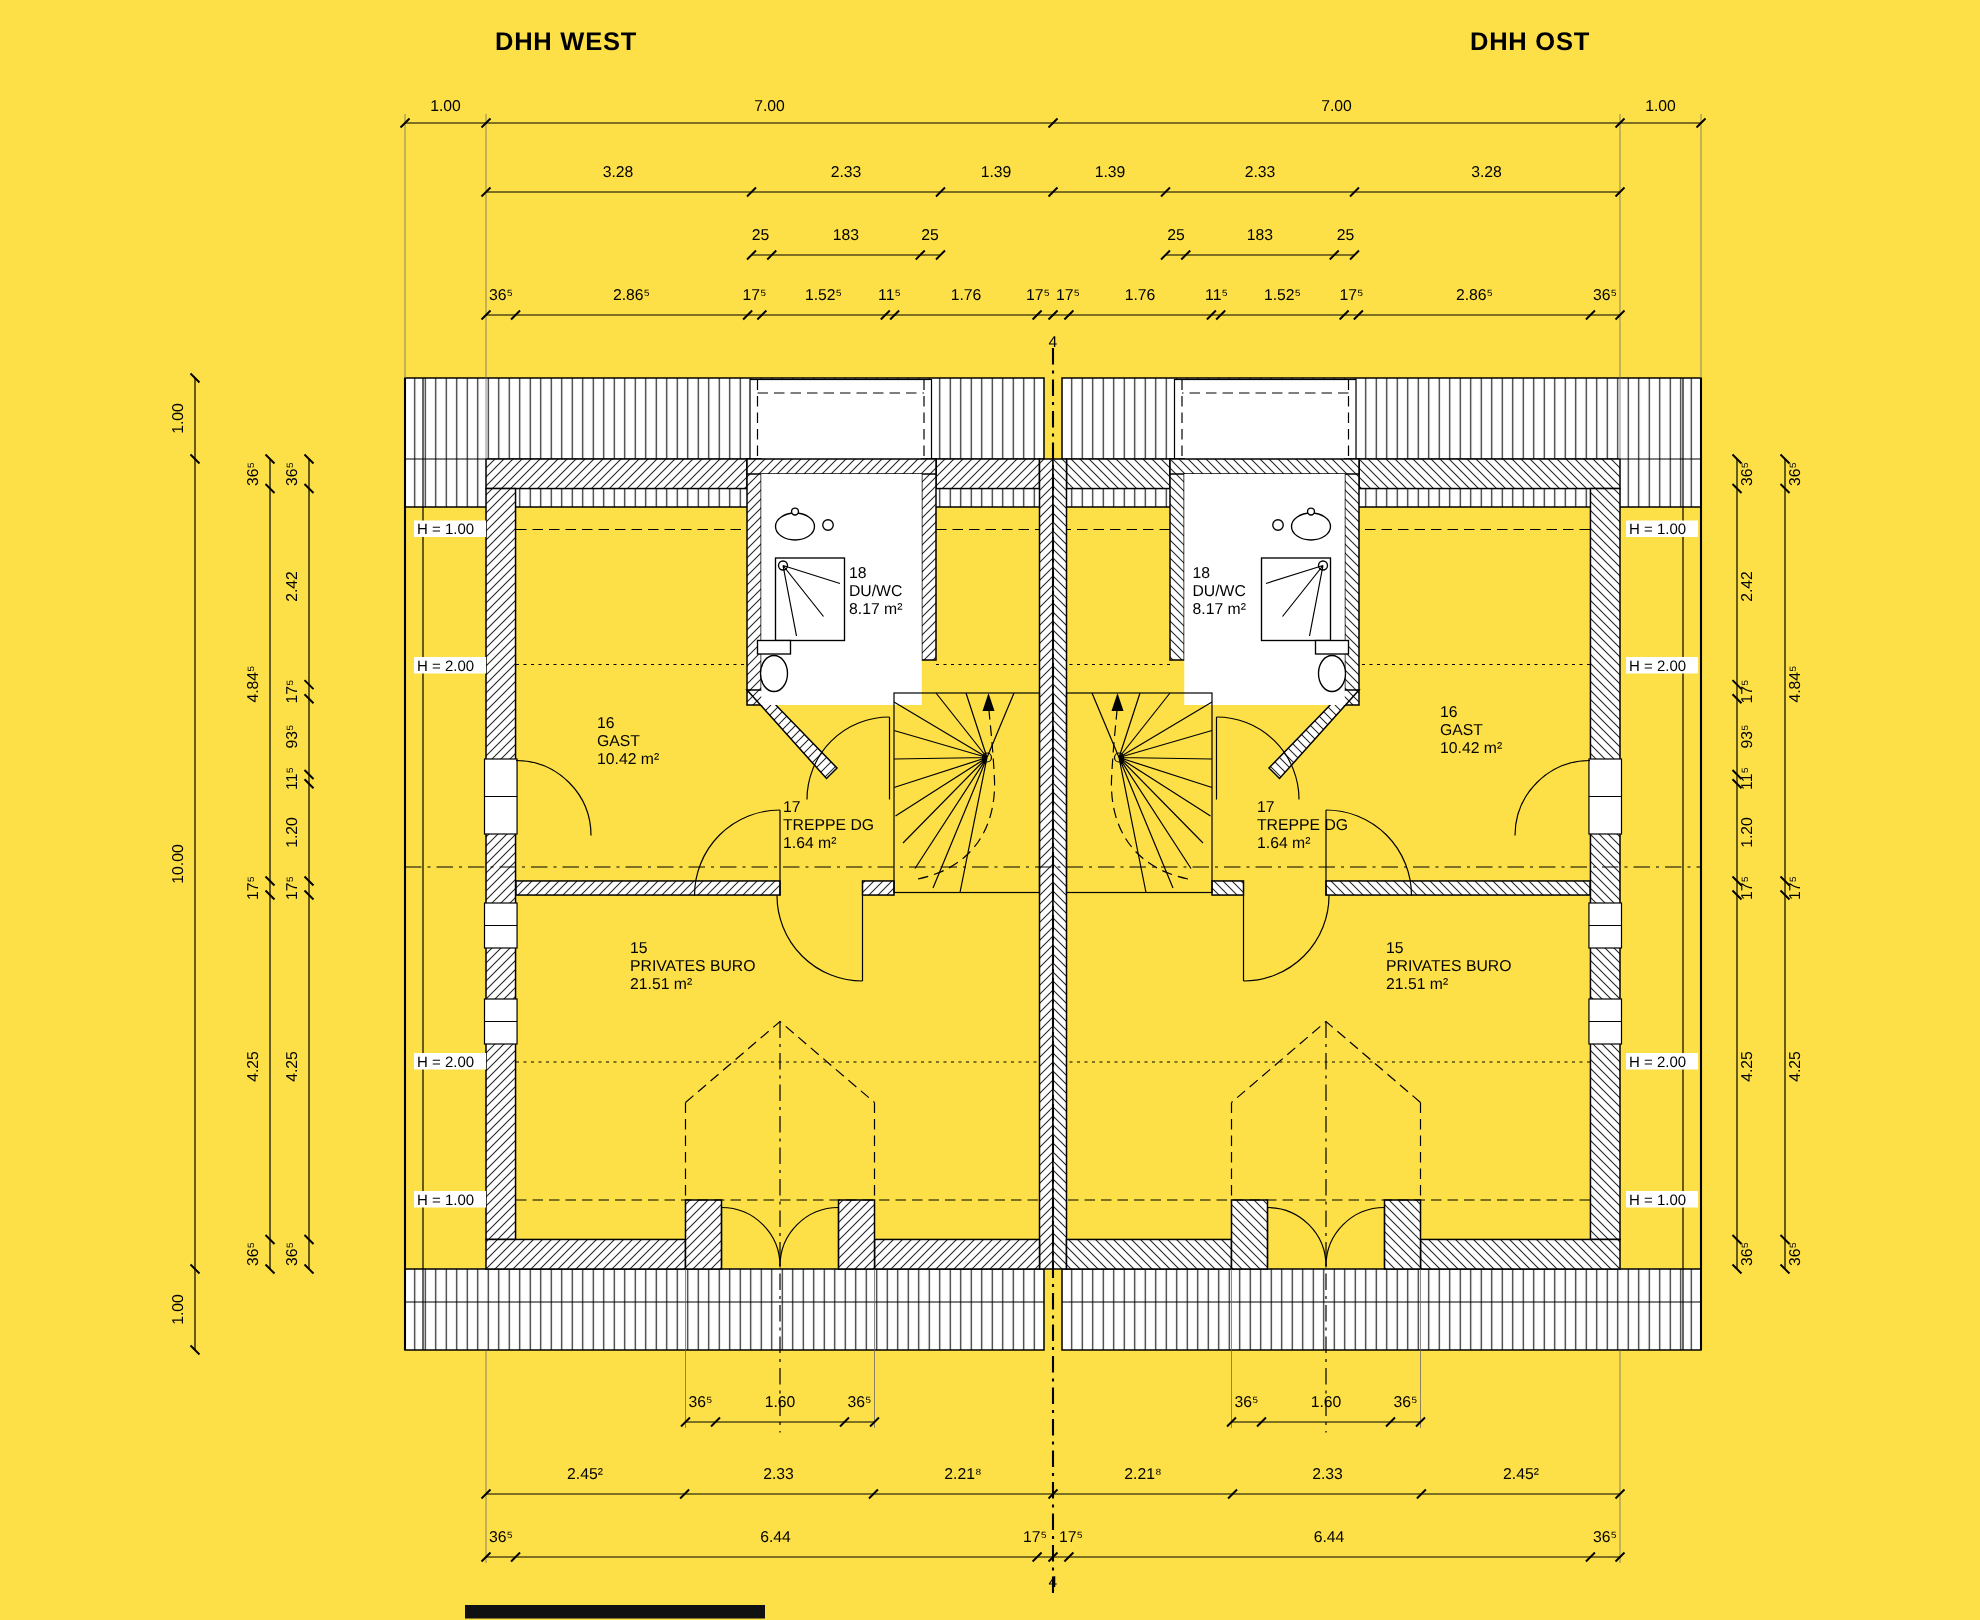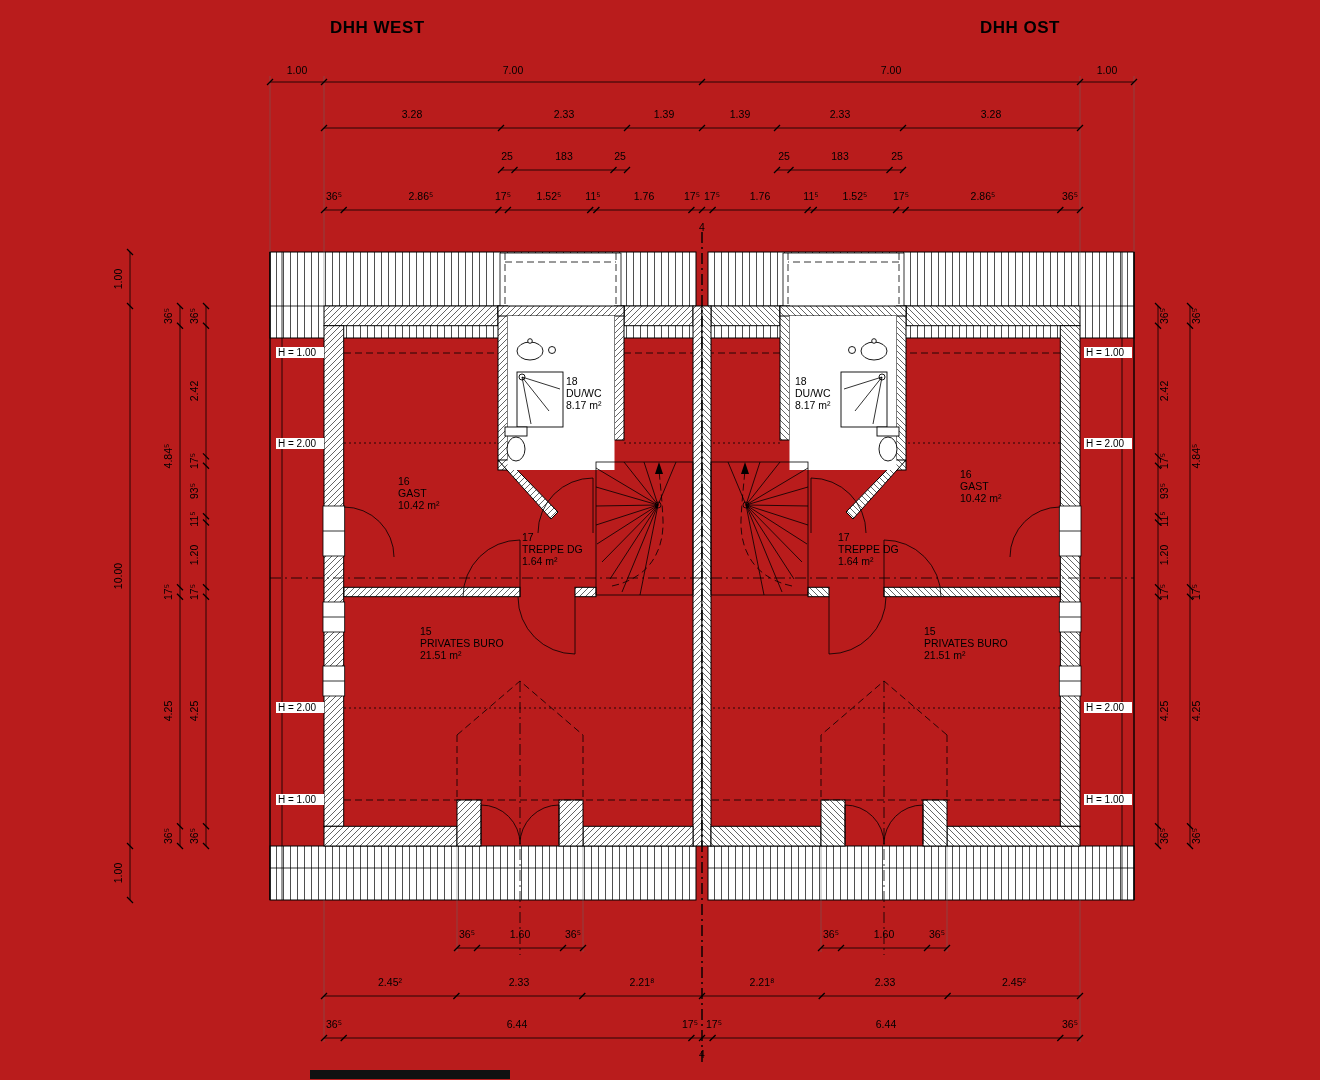--- a/index.html
+++ b/index.html
@@ -1,16 +1,16 @@
 <!DOCTYPE html>
 <html><head>
 <meta charset="utf-8">
 <style>
   html,body{margin:0;background:#fff}
-  .stage{position:relative;width:1320px;height:1080px;background:#b91c1c;overflow:hidden}
+  .stage{position:relative;width:1320px;height:1080px;background:#fde047;overflow:hidden}
   svg{display:block}
   text{fill:#000;font-family:"Liberation Sans",sans-serif}
   .title{font-size:17px;font-weight:bold;letter-spacing:.5px}
   .dim{font-size:10.5px;text-anchor:middle}
   .room{font-size:10.5px}
   .hlab{font-size:10px}
   .thin{stroke:#000;stroke-width:.8;fill:none}
   .med{stroke:#000;stroke-width:1.4;fill:none}
   .xthin{stroke:#666;stroke-width:.5;fill:none}
   .dashed{stroke-dasharray:7 4}

